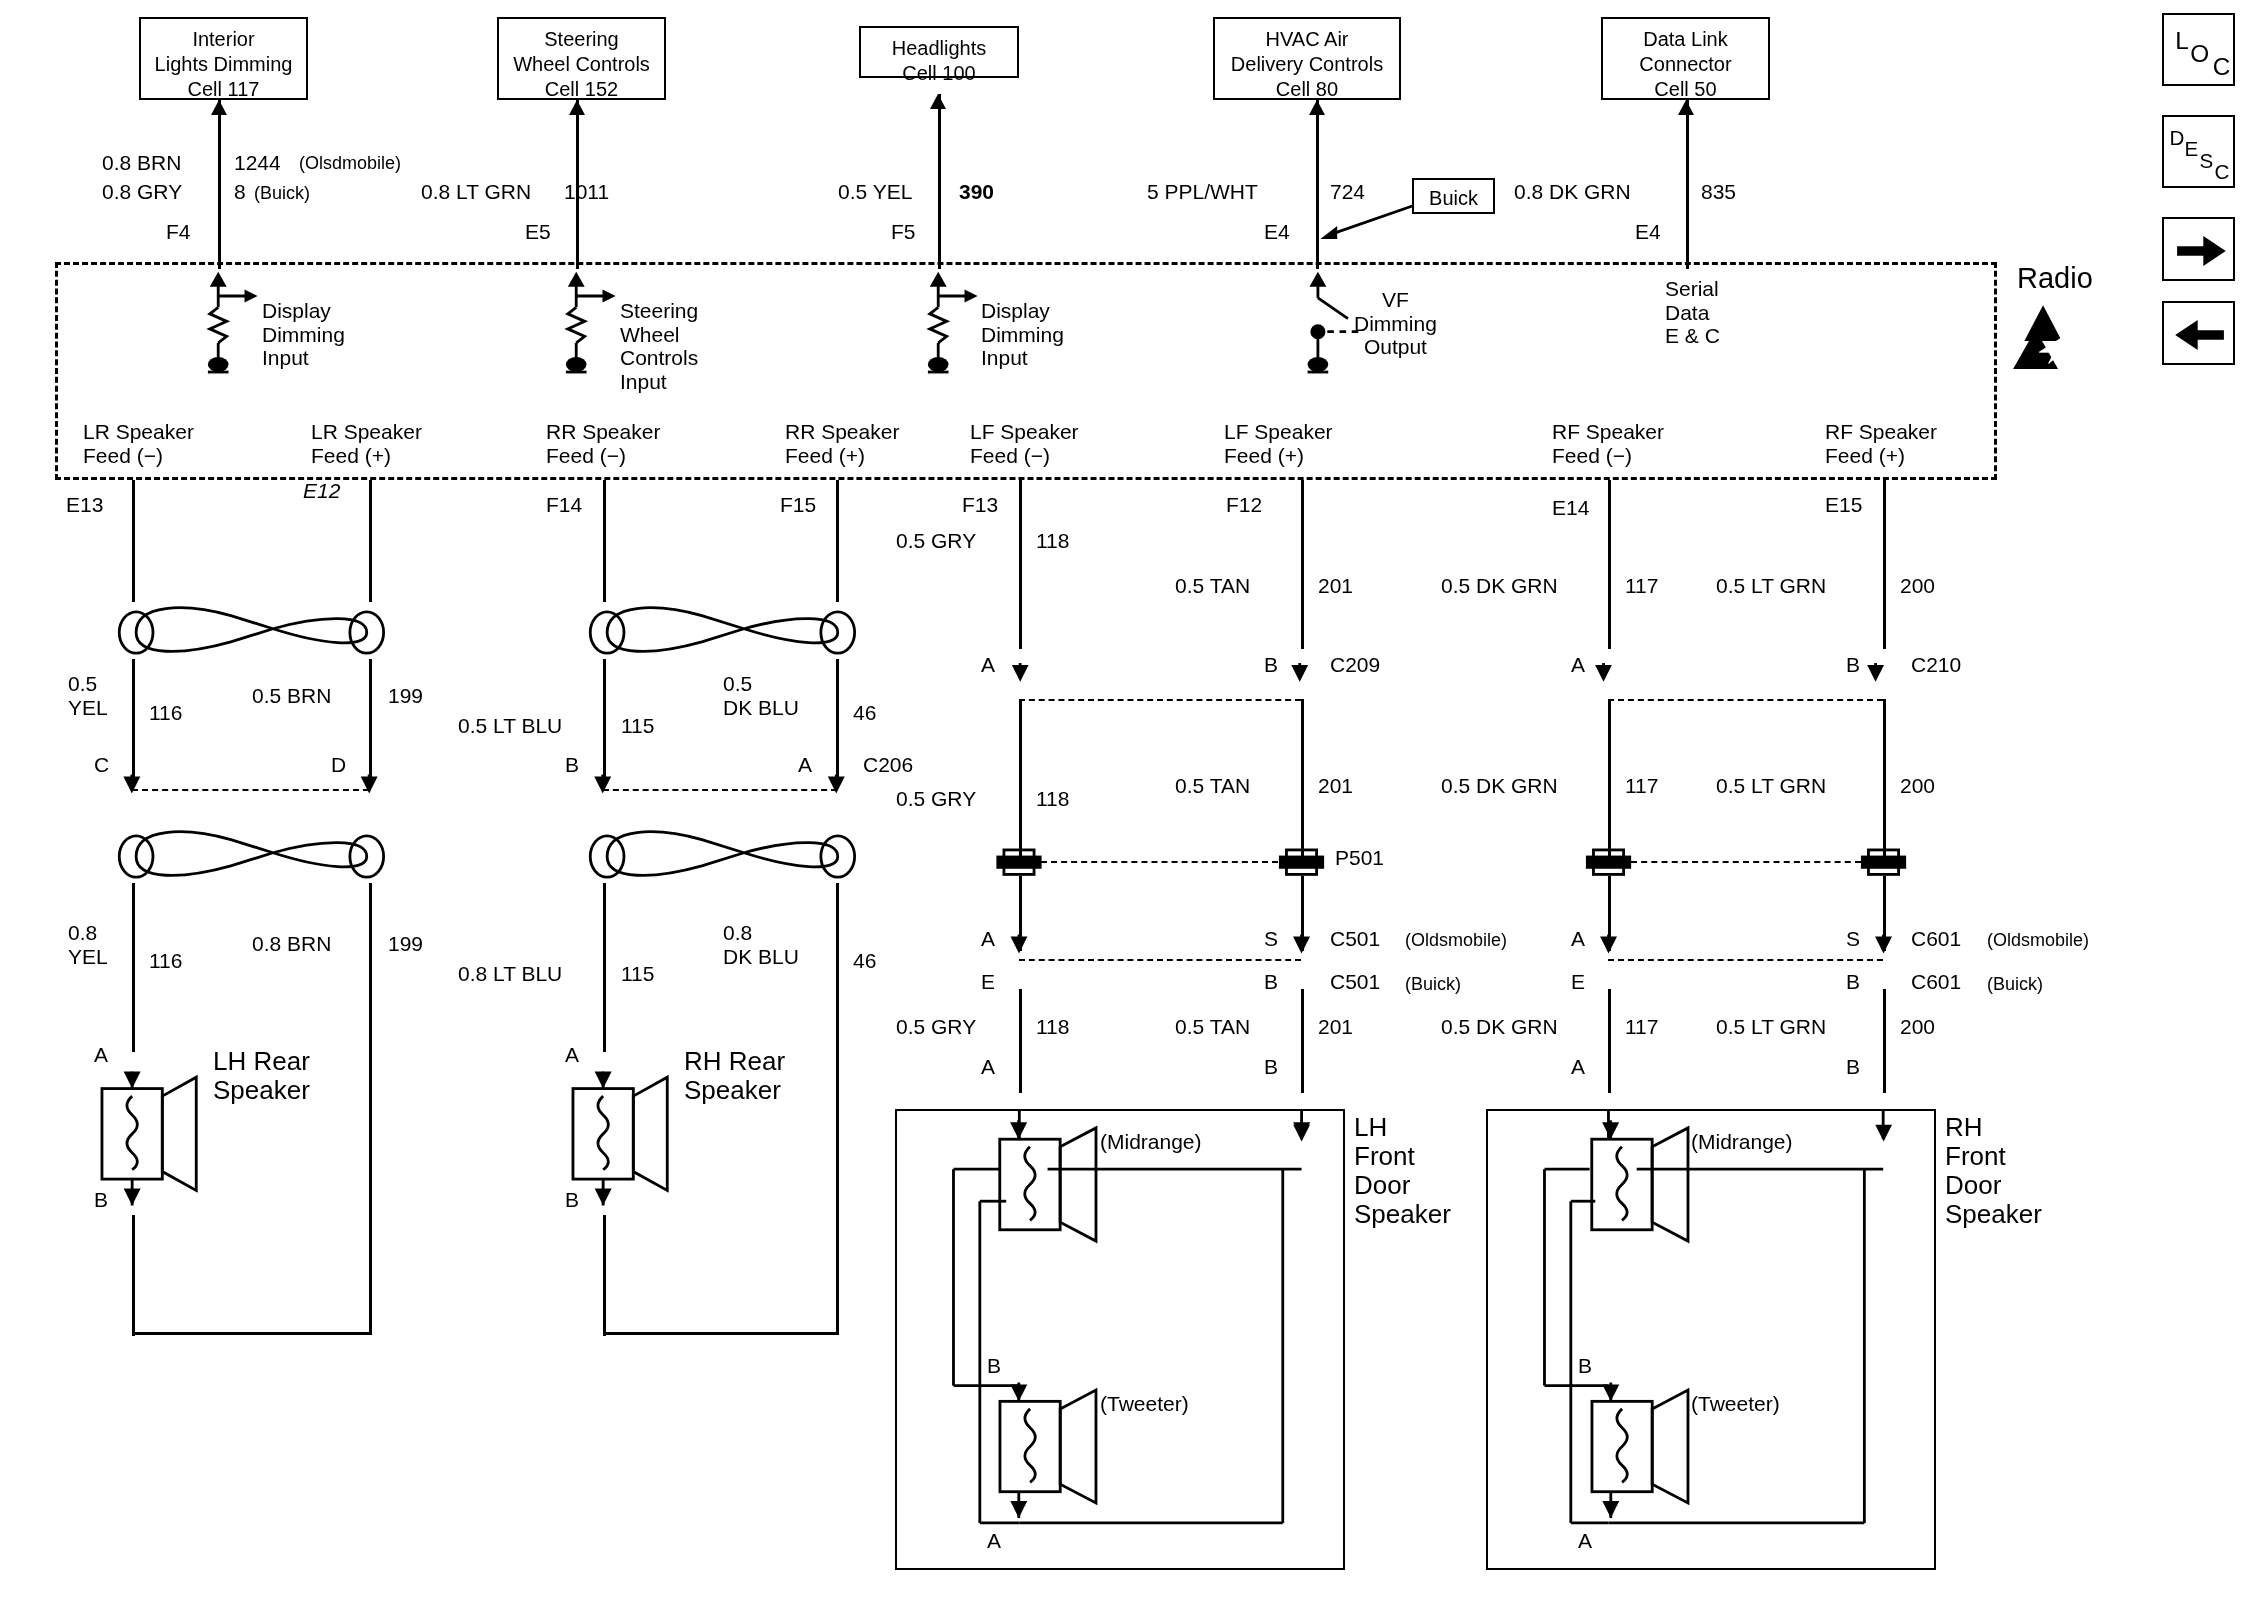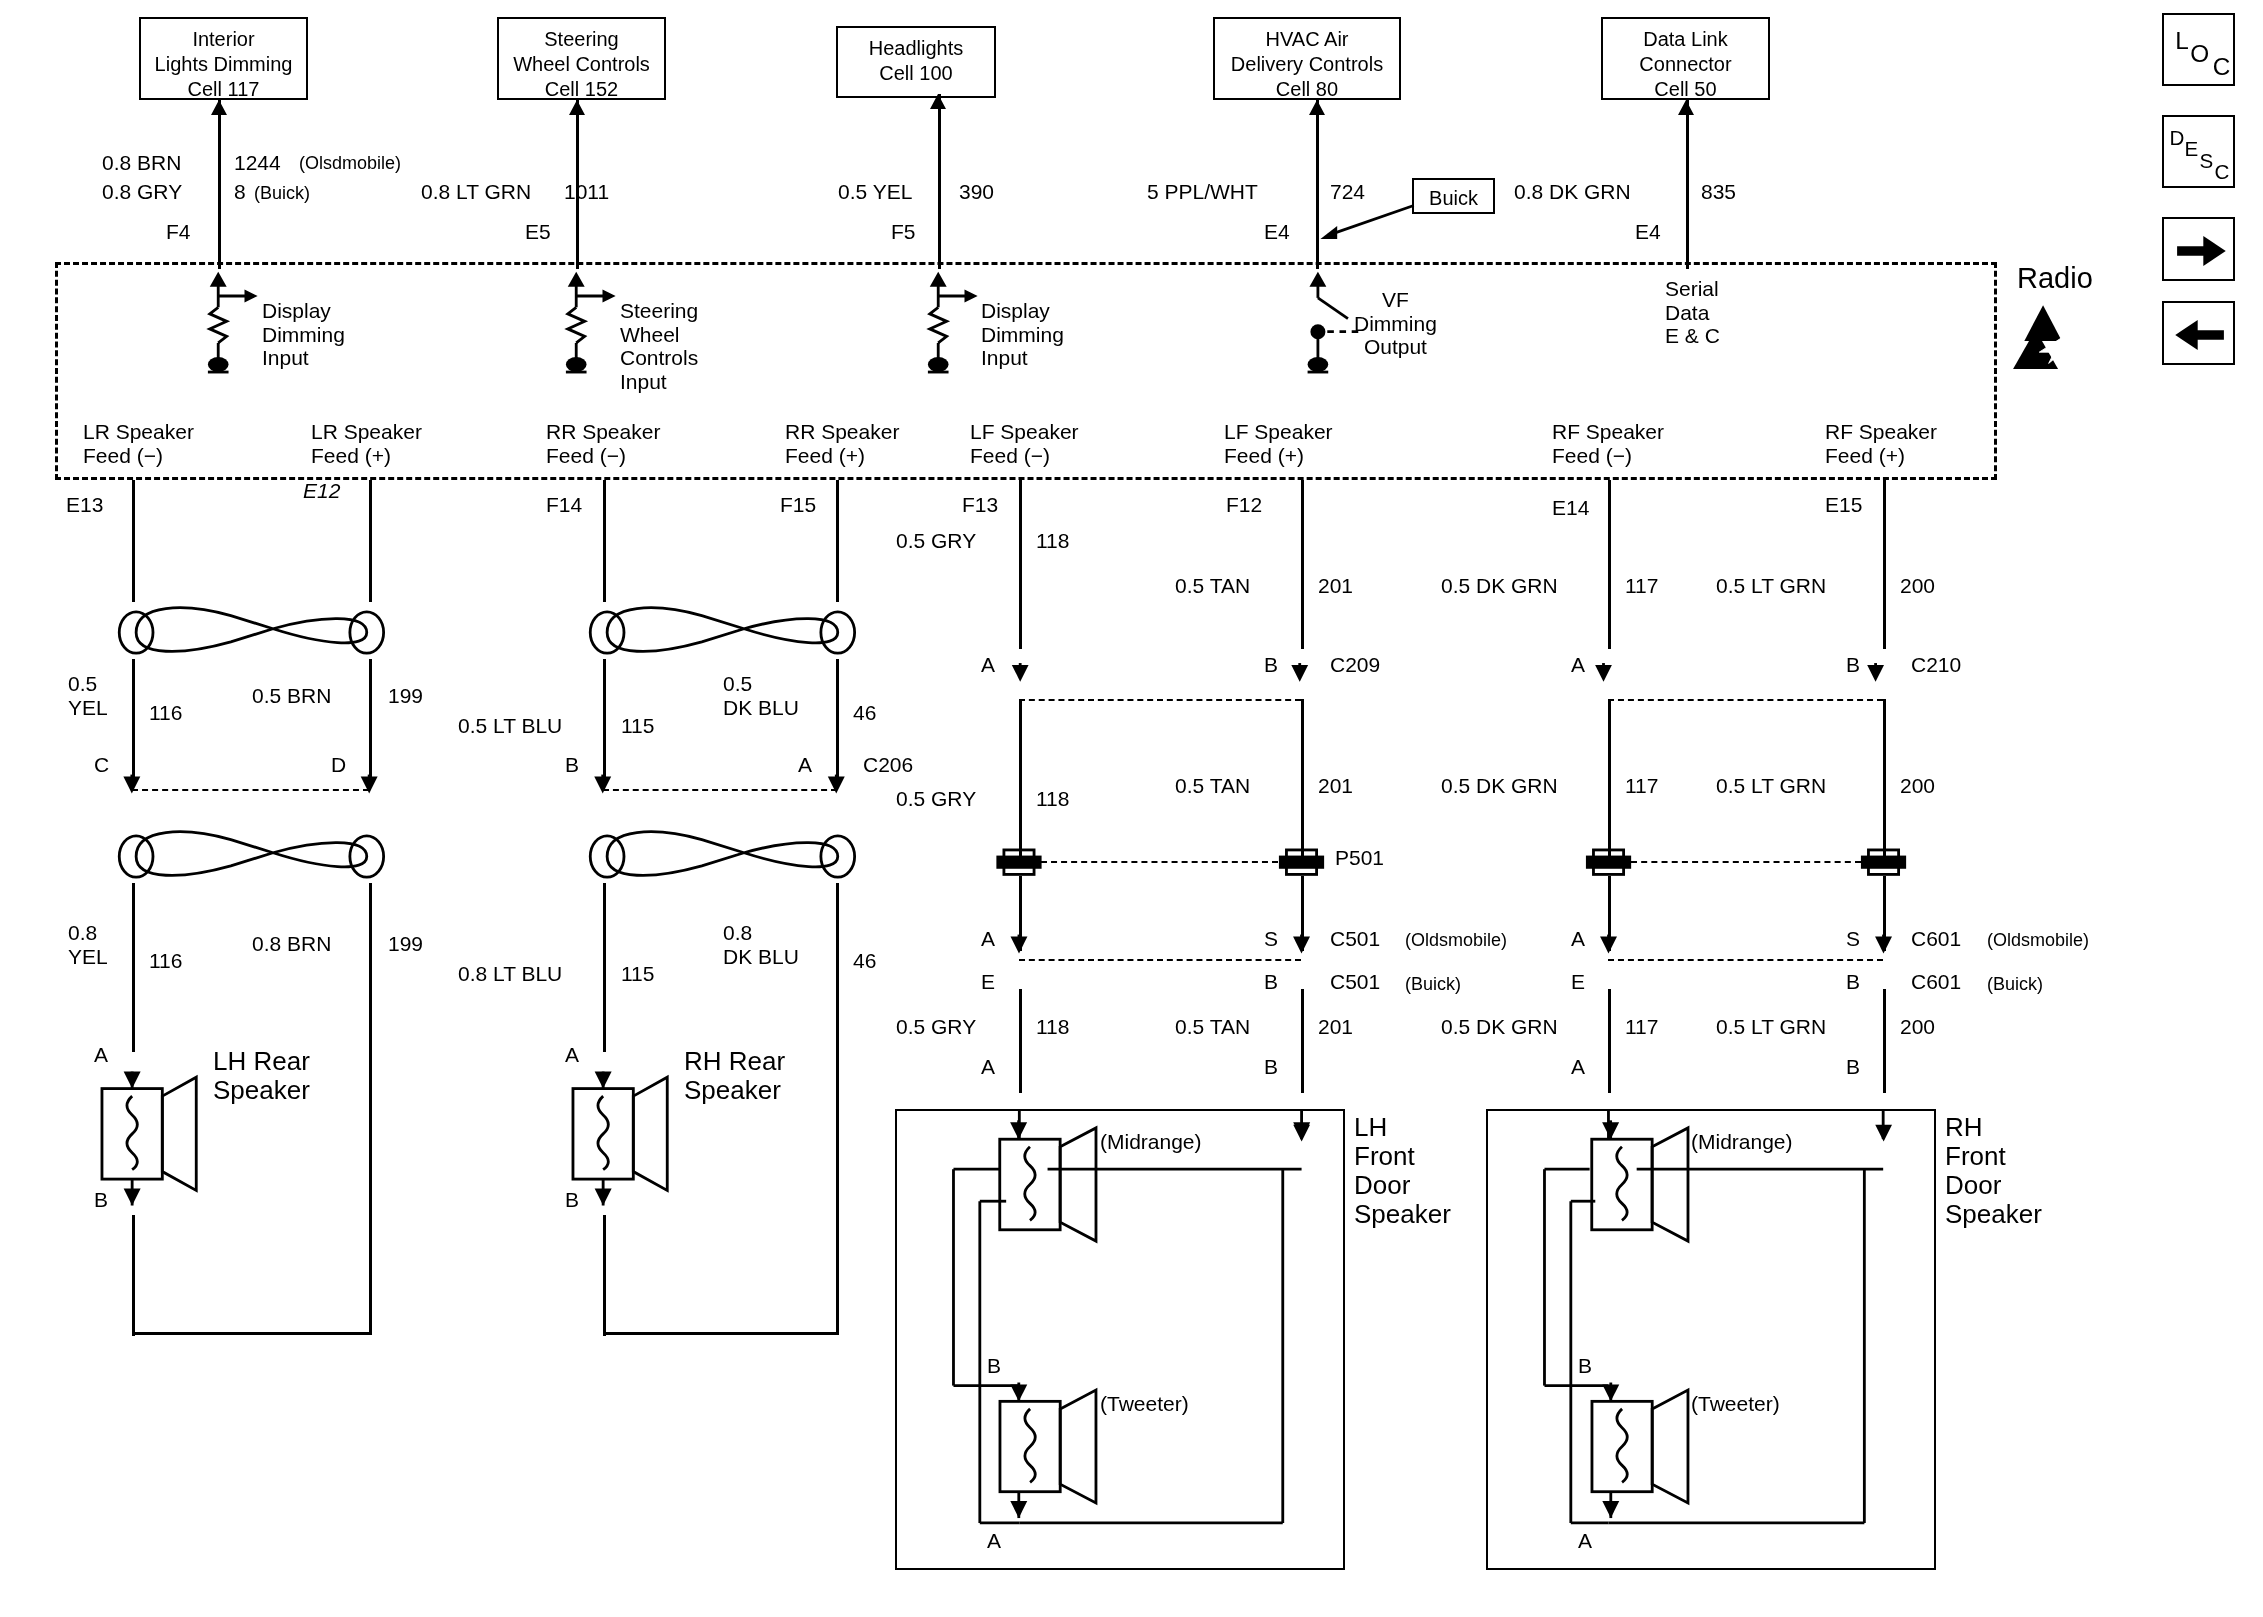--- a/index.html
+++ b/index.html
@@ -28,21 +28,21 @@
   <div class="box" style="left:139px;top:17px;width:169px;height:83px;">
     <div class="boxlbl">Interior
 Lights Dimming
 Cell 117</div>
   </div>
   <div class="box" style="left:497px;top:17px;width:169px;height:83px;">
     <div class="boxlbl">Steering
 Wheel Controls
 Cell 152</div>
   </div>
-  <div class="box" style="left:836px;top:26px;width:160px;height:72px;">
+  <div class="box" style="left:859px;top:26px;width:160px;height:52px;">
     <div class="boxlbl">Headlights
 Cell 100</div>
   </div>
   <div class="box" style="left:1213px;top:17px;width:188px;height:83px;">
     <div class="boxlbl">HVAC Air
 Delivery Controls
 Cell 80</div>
   </div>
   <div class="box" style="left:1601px;top:17px;width:169px;height:83px;">
     <div class="boxlbl">Data Link
@@ -62,21 +62,21 @@
 
   <div class="vl" style="left:576px;top:100px;height:169px;"></div>
   <div class="arrowup" style="left:569px;top:100px;"></div>
   <div class="t" style="left:421px;top:180px;">0.8 LT GRN</div>
   <div class="t" style="left:564px;top:180px;">1011</div>
   <div class="t" style="left:525px;top:220px;">E5</div>
 
   <div class="vl" style="left:938px;top:94px;height:175px;"></div>
   <div class="arrowup" style="left:930px;top:94px;"></div>
   <div class="t" style="left:838px;top:180px;">0.5 YEL</div>
-  <div class="t" style="left:959px;top:180px;">390</div>
+  <div class="t" style="left:959px;top:180px;font-weight:bold;">390</div>
   <div class="t" style="left:891px;top:220px;">F5</div>
 
   <div class="vl" style="left:1316px;top:100px;height:169px;"></div>
   <div class="arrowup" style="left:1309px;top:100px;"></div>
   <div class="t" style="left:1147px;top:180px;">5 PPL/WHT</div>
   <div class="t" style="left:1330px;top:180px;">724</div>
   <div class="t" style="left:1264px;top:220px;">E4</div>
   <div class="box" style="left:1412px;top:178px;width:83px;height:36px;">
     <div class="boxlbl" style="top:5.6px;font-size:20px;">Buick</div>
   </div>

